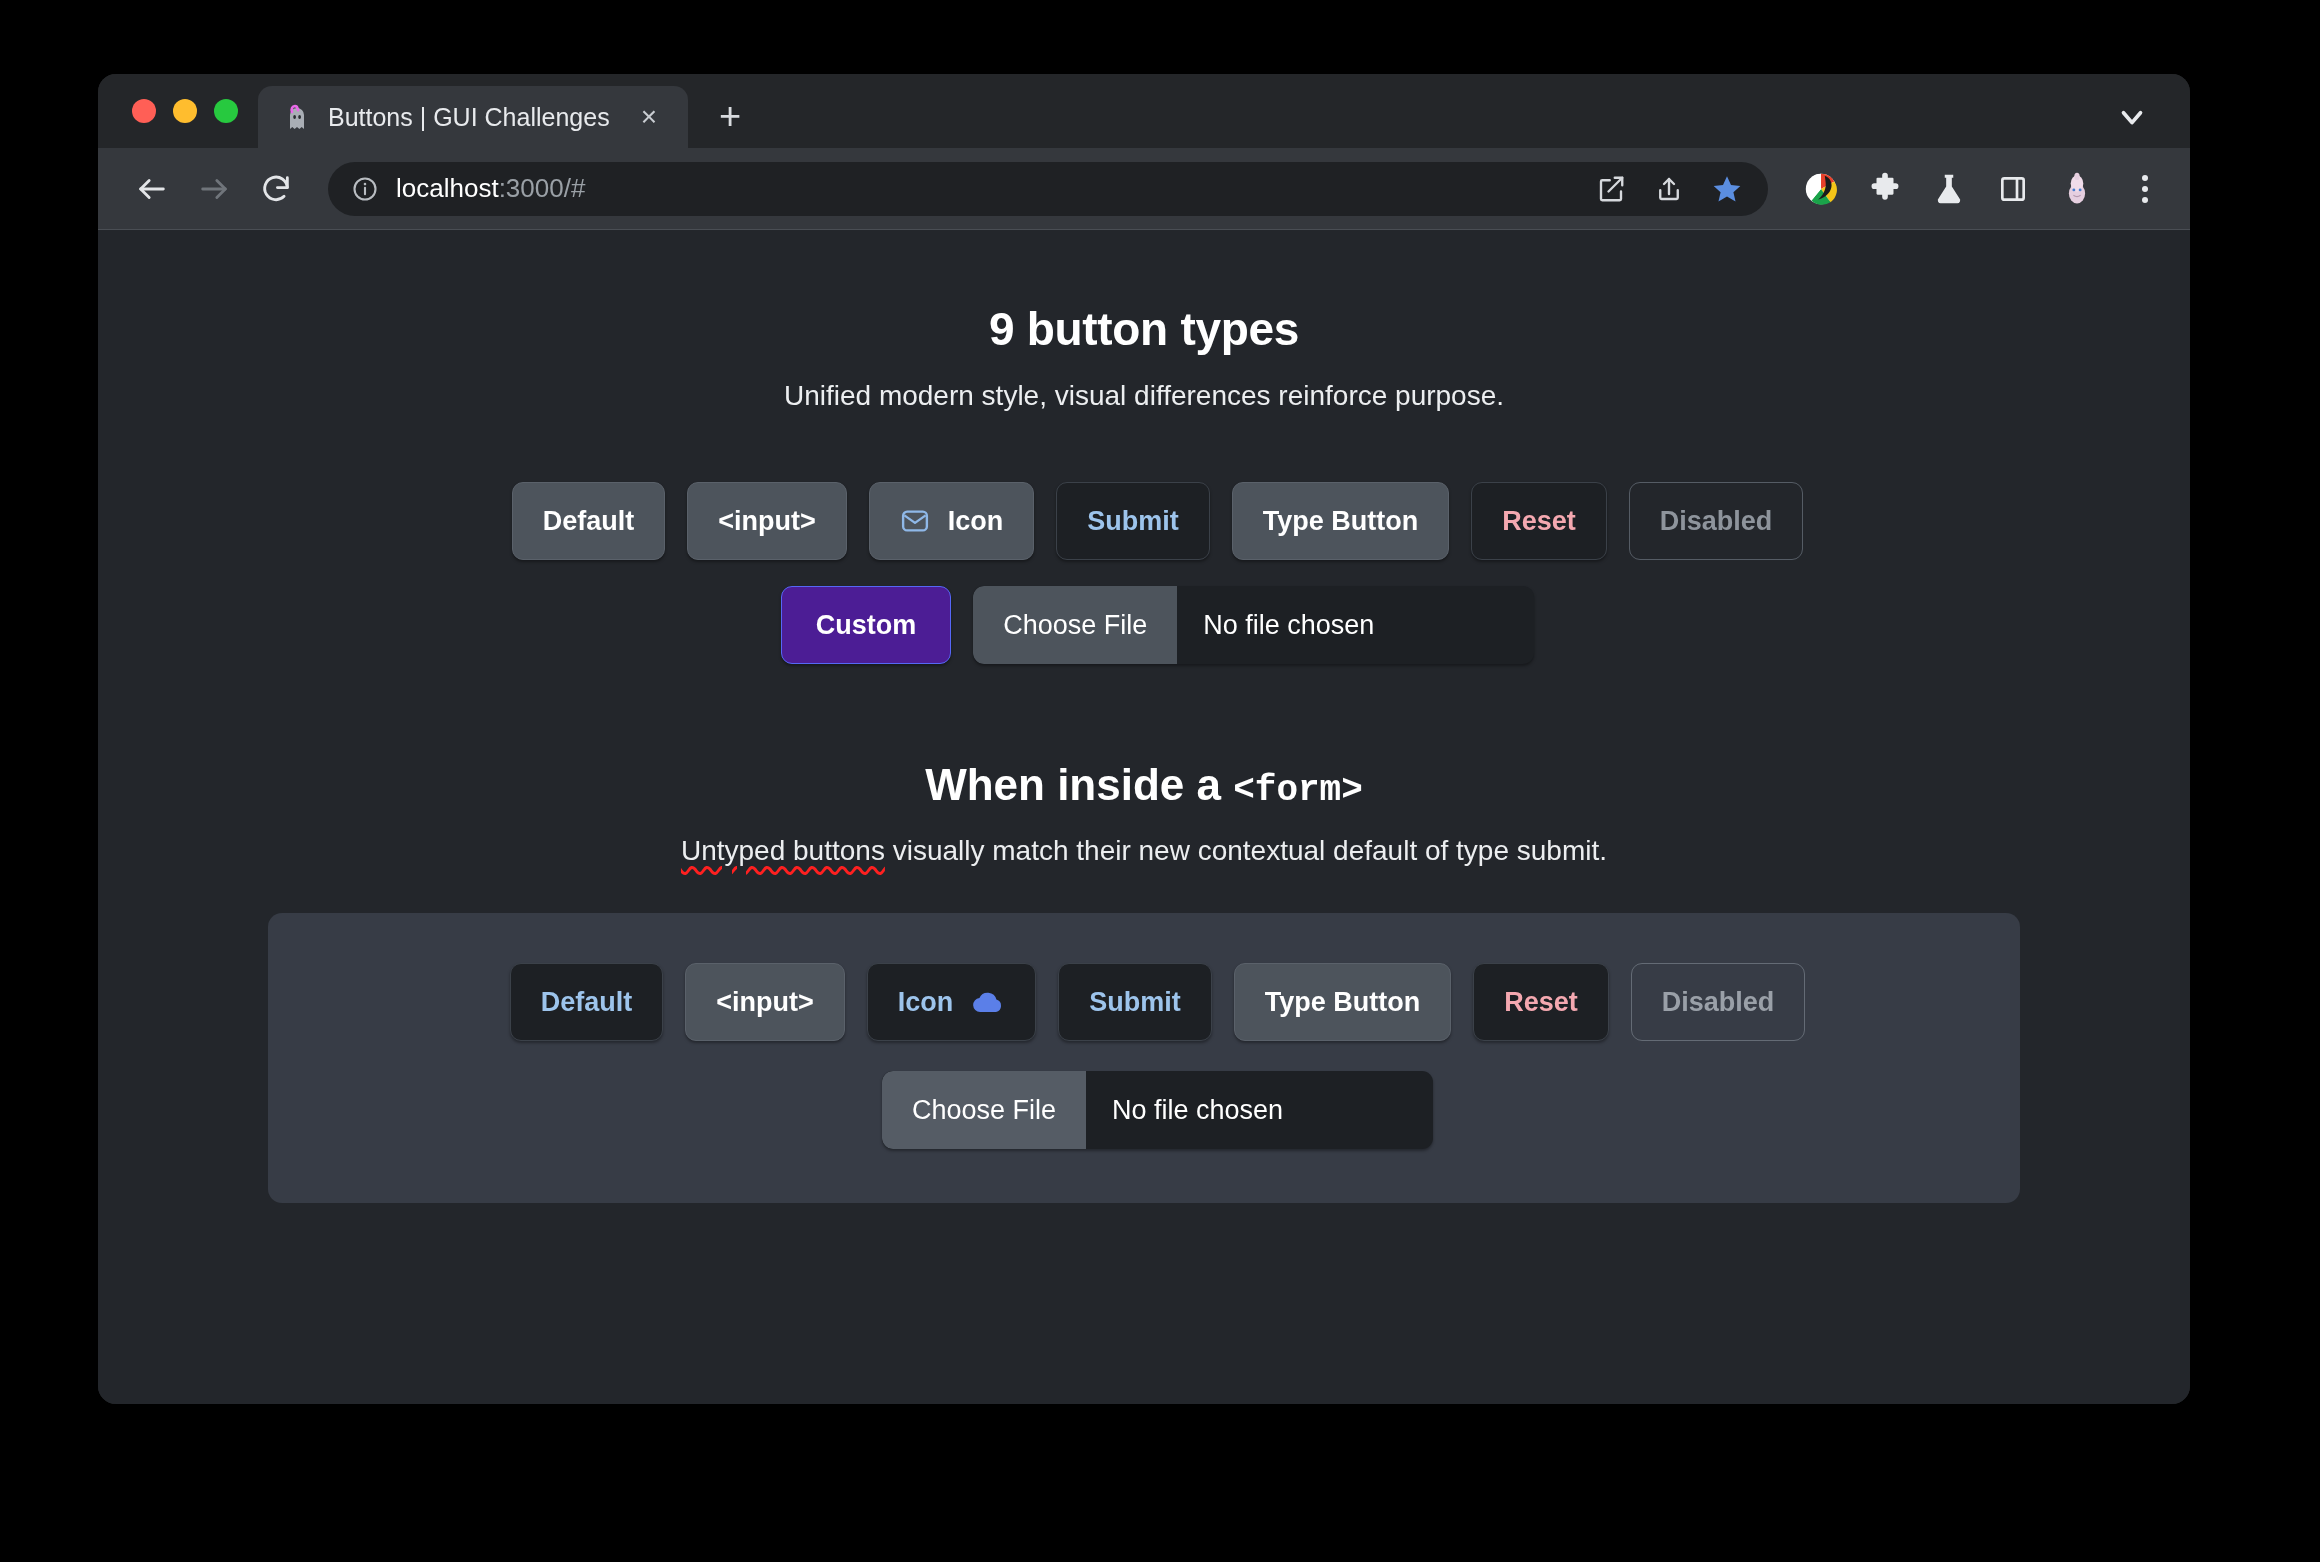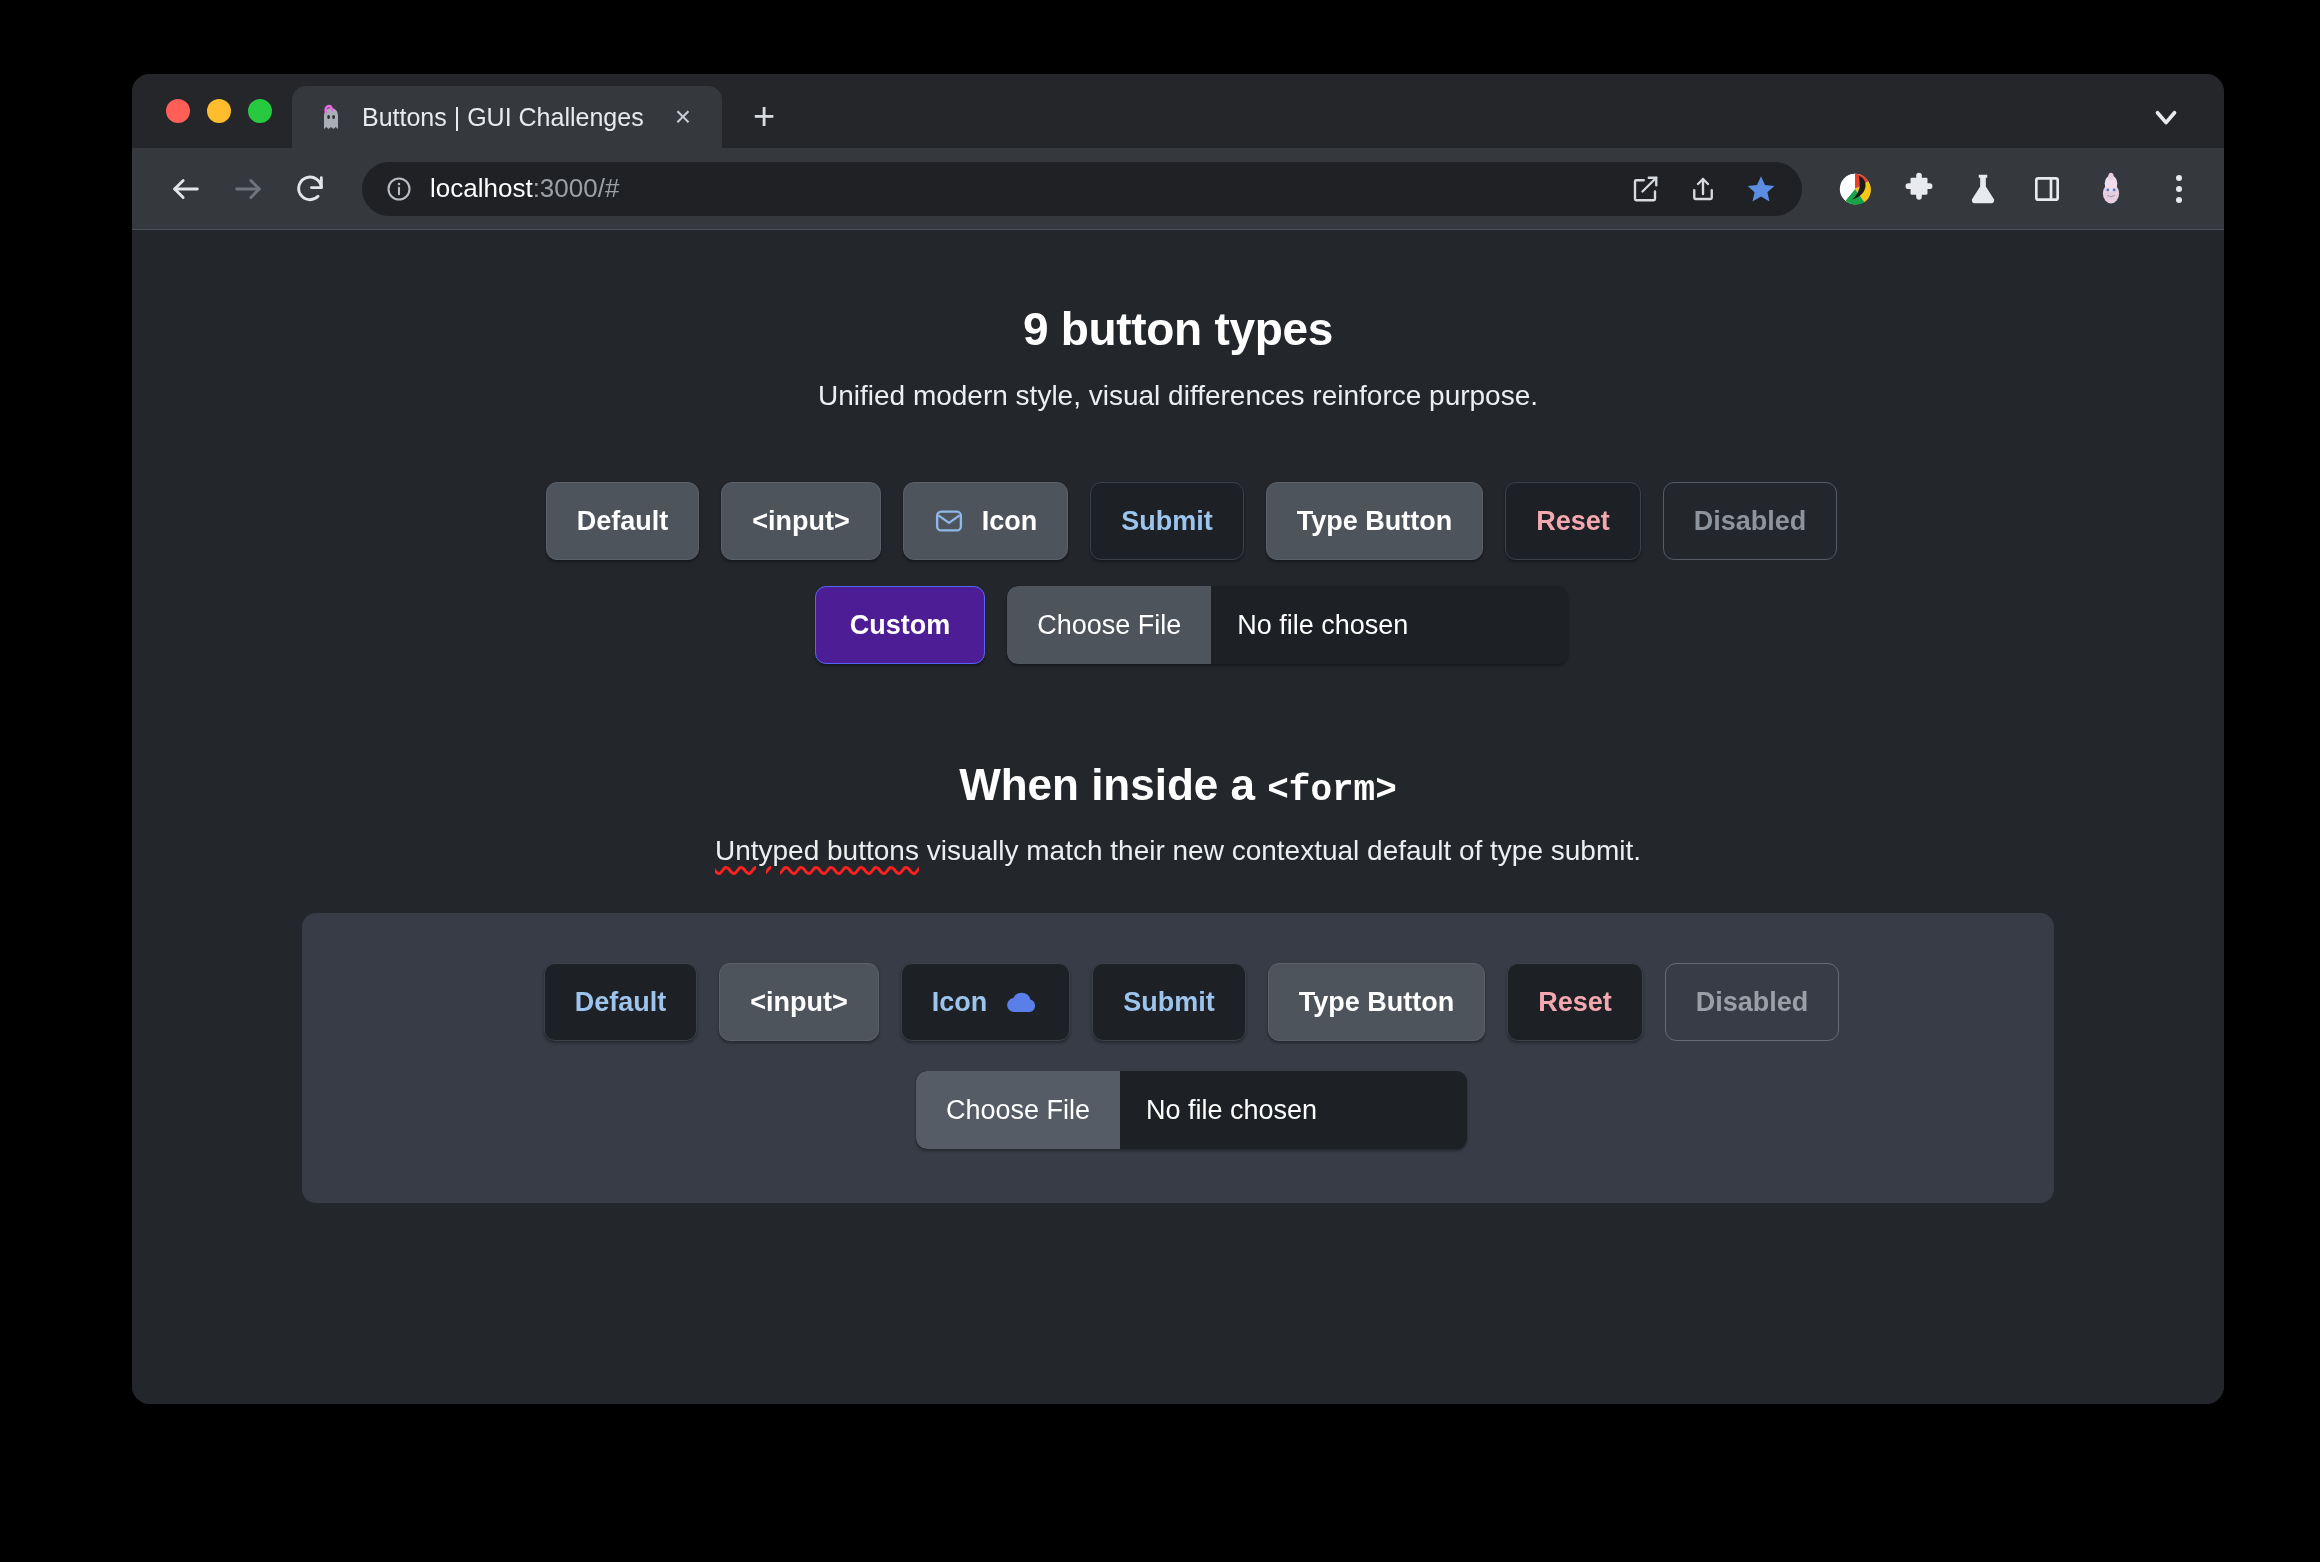--- a/index.html
+++ b/index.html
@@ -8,21 +8,21 @@
     width: 2320px;
     height: 1562px;
     background: #000000;
     font-family: "Liberation Sans", sans-serif;
     overflow: hidden;
   }
 
   
   .window {
     position: absolute;
-    left: 132px;
+    left: 98px;
     top: 74px;
     width: 2092px;
     height: 1330px;
     background: #242629;
     border-radius: 18px;
     box-shadow: 0 0 90px 30px rgba(0,0,0,0.95), 0 0 40px 8px rgba(0,0,0,0.9);
     overflow: hidden;
     display: flex;
     flex-direction: column;
   }

